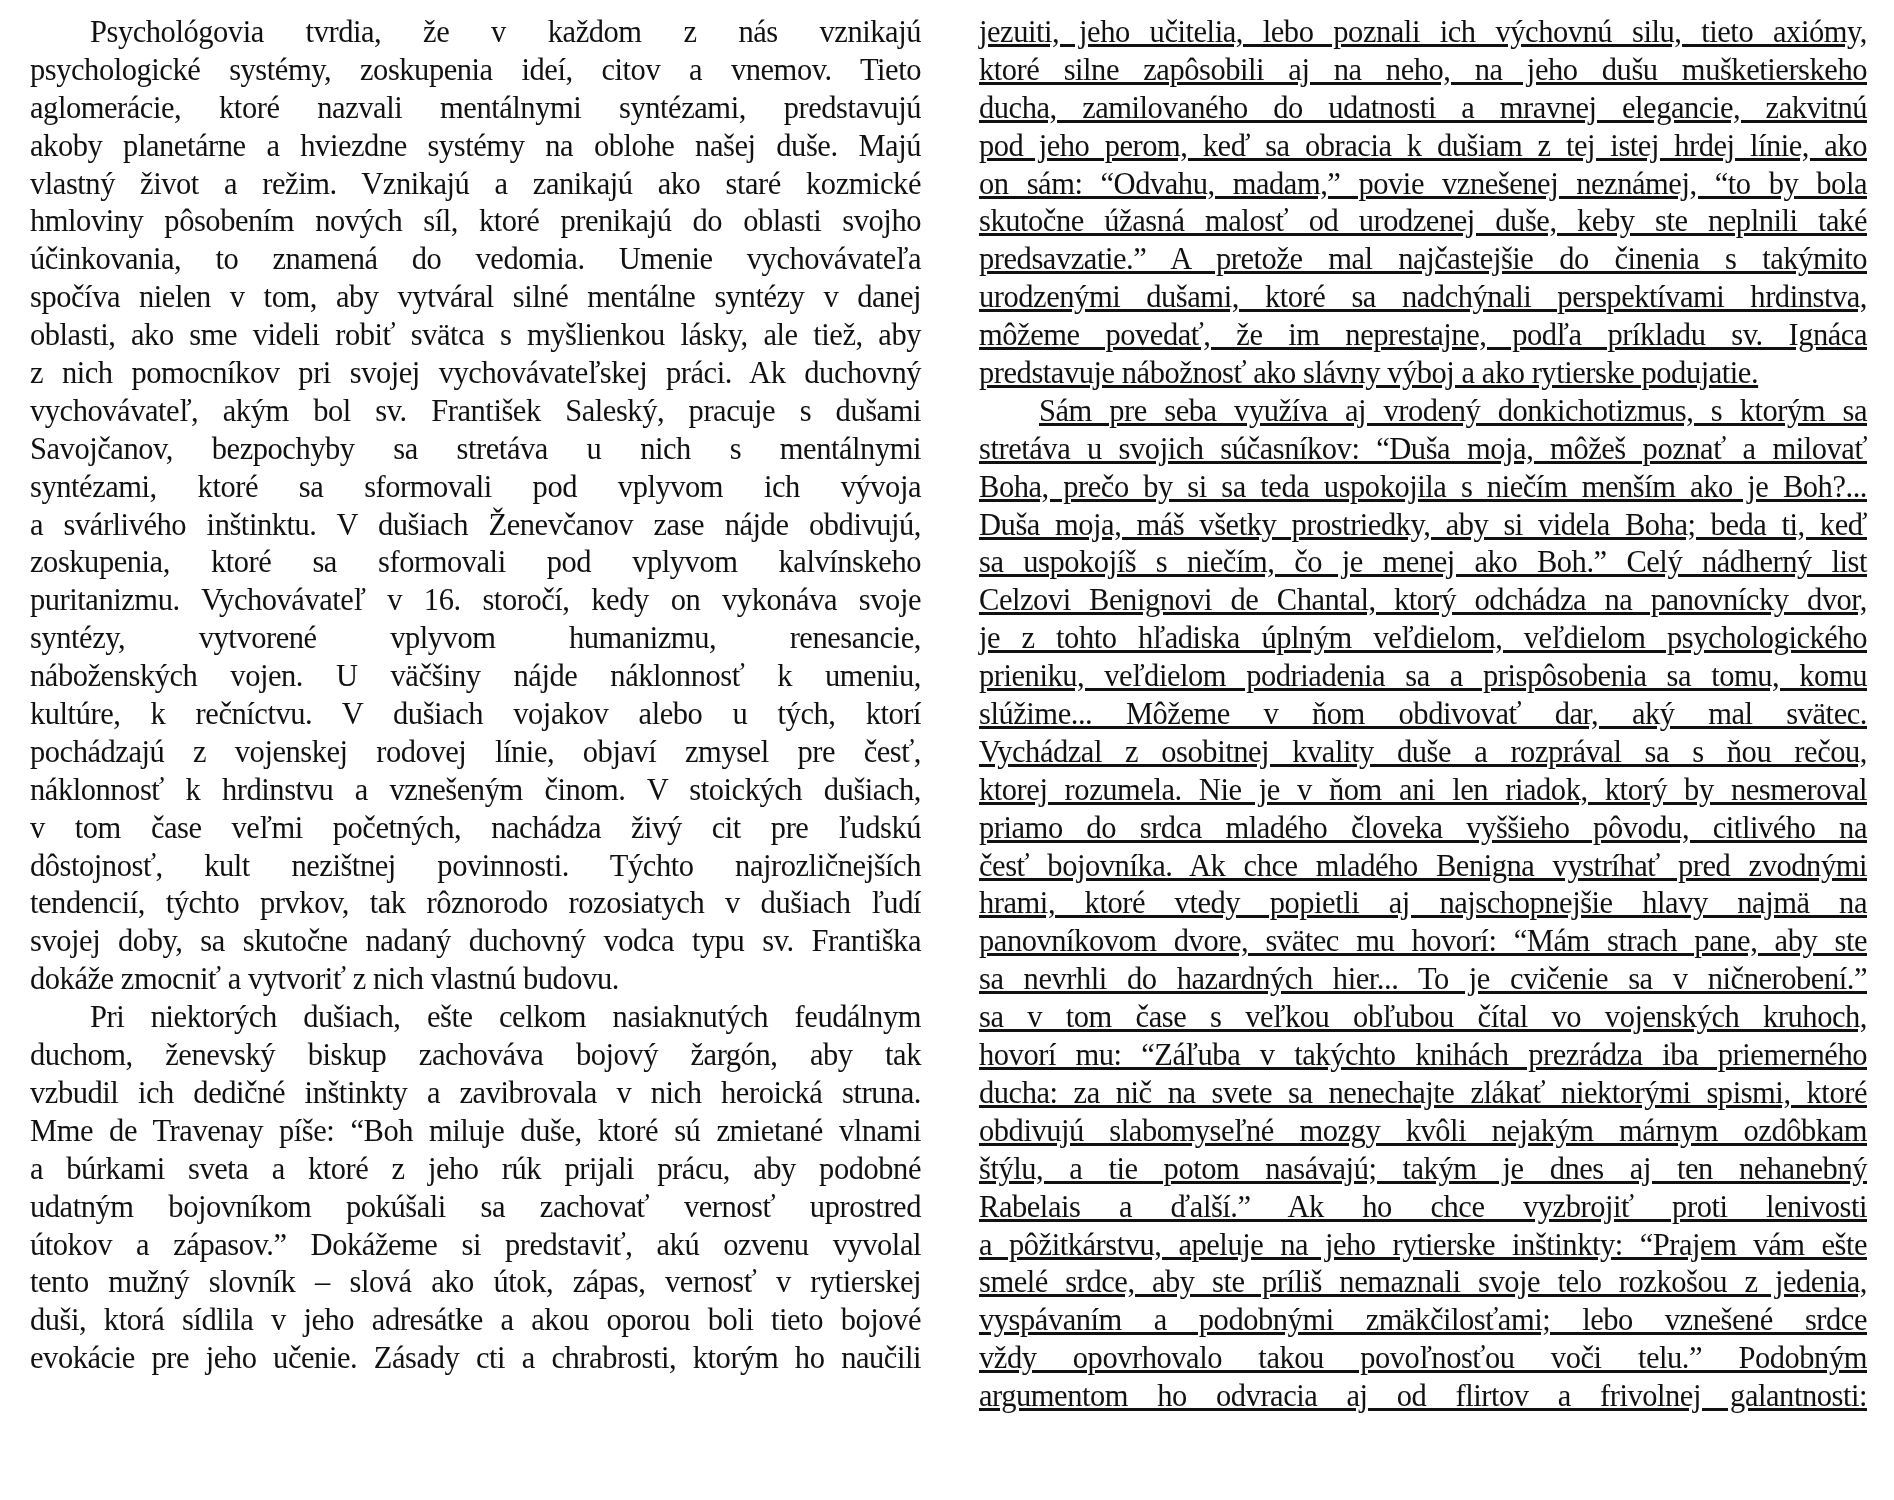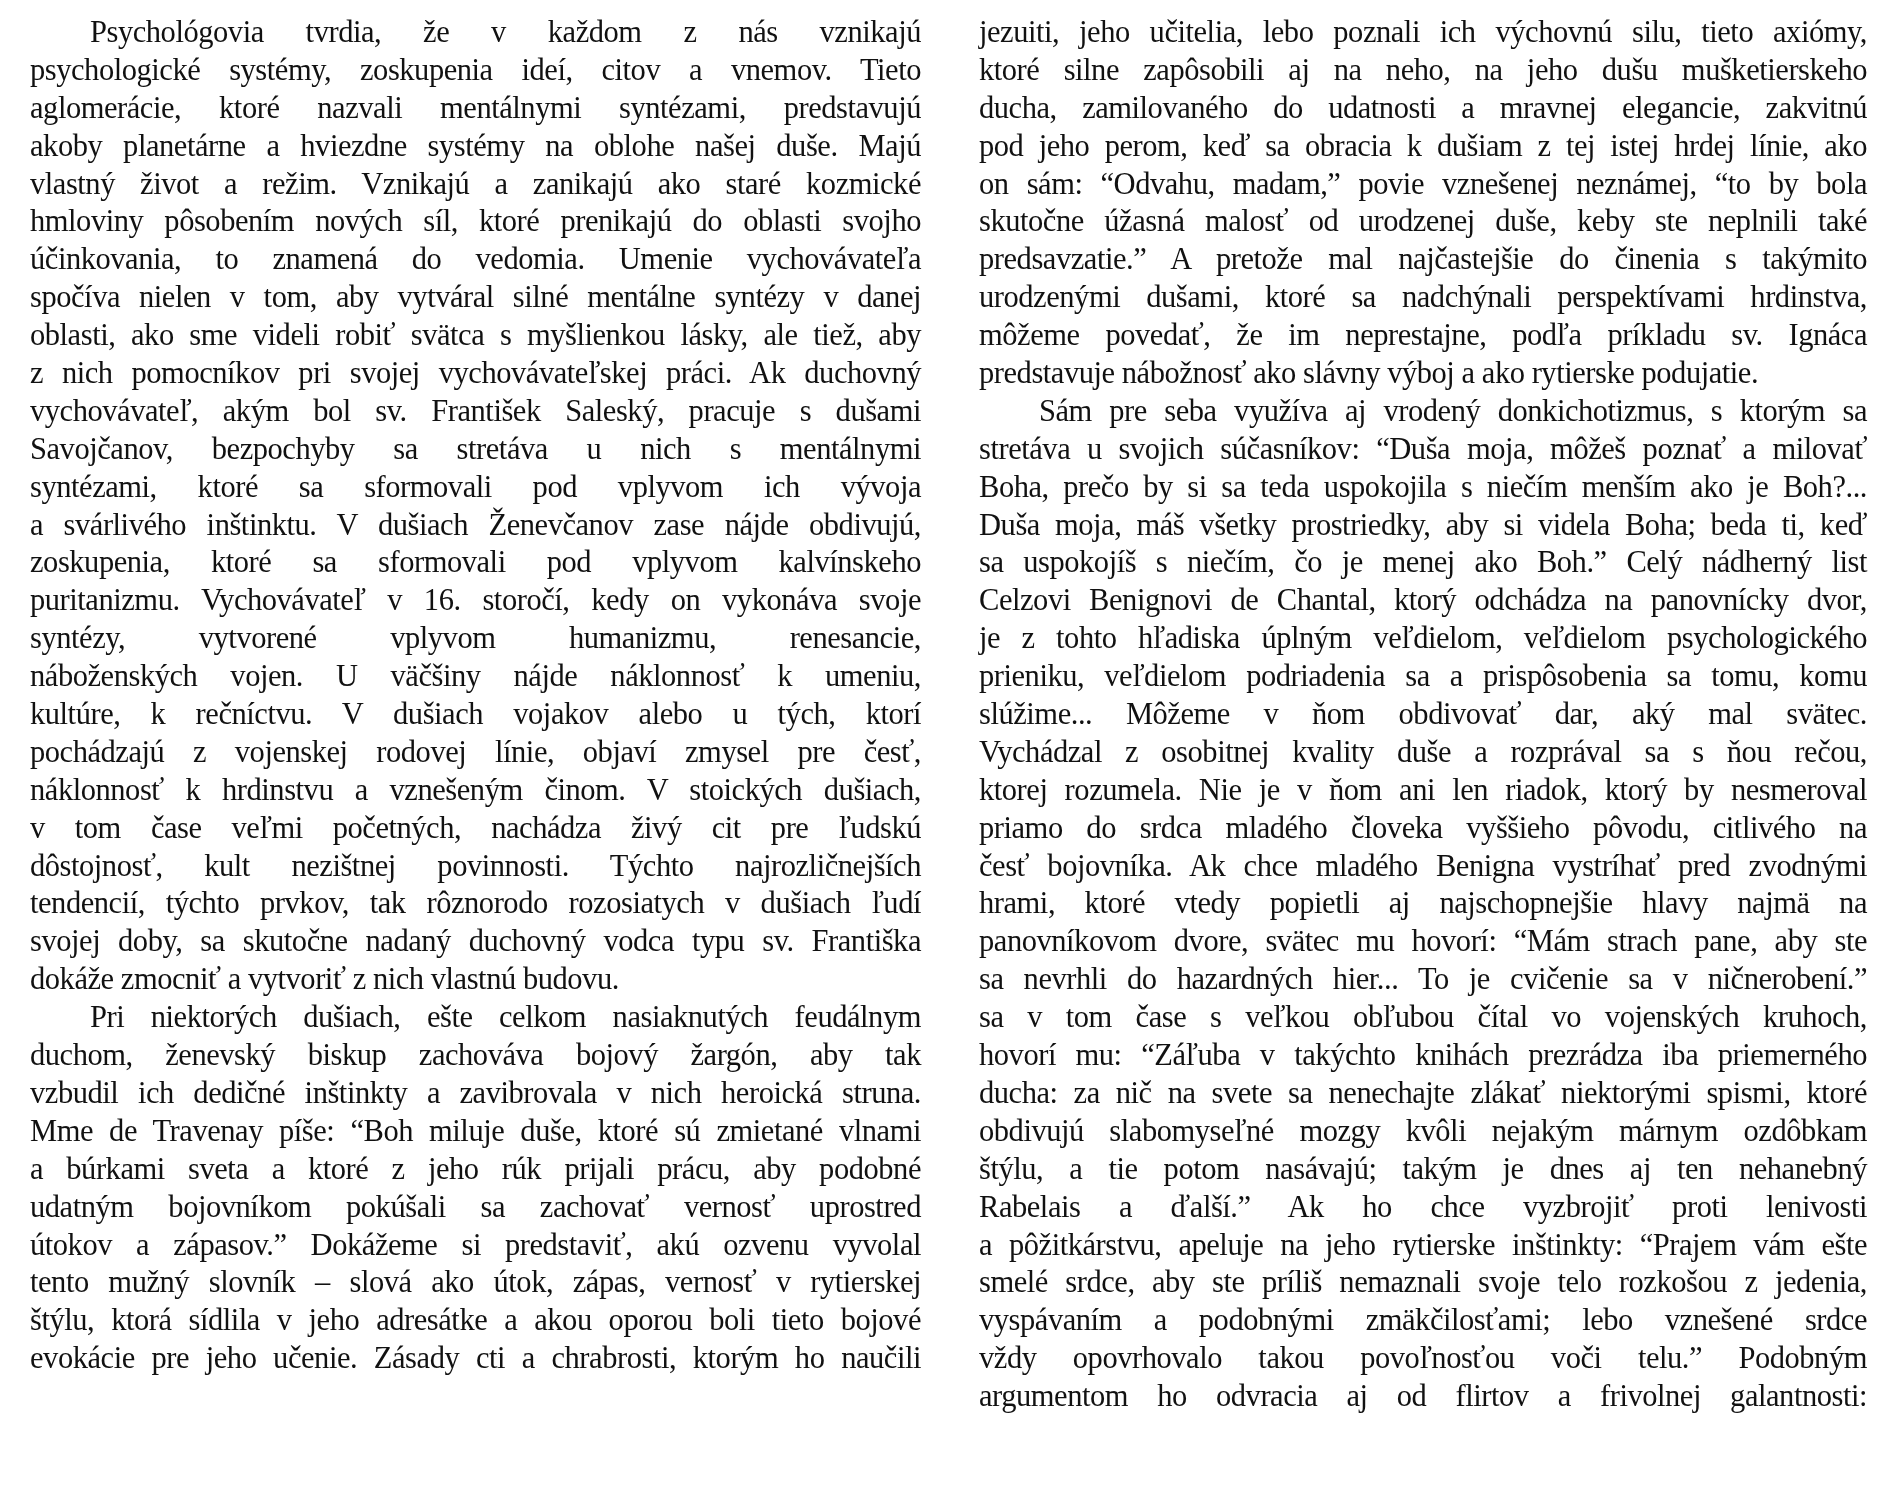--- a/index.html
+++ b/index.html
@@ -13,21 +13,21 @@
     position: relative;
     overflow: hidden;
     font-family: "Liberation Serif", "DejaVu Serif", serif;
     color: #111111;
   }
   .column {
     position: absolute;
     top: 14px;
   }
   .col-left { left: 30px; width: 891px; }
-  .col-right { left: 979px; width: 888px; }
+  .col-right { left: 979px; width: 888px; text-decoration: underline; }
   .line {
     display: block;
     height: 37.9px;
     line-height: 37.9px;
     font-size: 30.5px;
     letter-spacing: -0.45px;
     word-spacing: 0px;
     white-space: nowrap;
     text-align: justify;
     text-align-last: justify;
@@ -67,21 +67,21 @@
     <span class="line">svojej doby, sa skutočne nadaný duchovný vodca typu sv. Františka</span>
     <span class="line last">dokáže zmocniť a vytvoriť z nich vlastnú budovu.</span>
     <span class="line indent">Pri niektorých dušiach, ešte celkom nasiaknutých feudálnym</span>
     <span class="line">duchom, ženevský biskup zachováva bojový žargón, aby tak</span>
     <span class="line">vzbudil ich dedičné inštinkty a zavibrovala v nich heroická struna.</span>
     <span class="line">Mme de Travenay píše: “Boh miluje duše, ktoré sú zmietané vlnami</span>
     <span class="line">a búrkami sveta a ktoré z jeho rúk prijali prácu, aby podobné</span>
     <span class="line">udatným bojovníkom pokúšali sa zachovať vernosť uprostred</span>
     <span class="line">útokov a zápasov.” Dokážeme si predstaviť, akú ozvenu vyvolal</span>
     <span class="line">tento mužný slovník – slová ako útok, zápas, vernosť v rytierskej</span>
-    <span class="line">štýlu, ktorá sídlila v jeho adresátke a akou oporou boli tieto bojové</span>
+    <span class="line">duši, ktorá sídlila v jeho adresátke a akou oporou boli tieto bojové</span>
     <span class="line">evokácie pre jeho učenie. Zásady cti a chrabrosti, ktorým ho naučili</span>
   </div>
 <div class="column col-right" id="col-right">
     <span class="line">jezuiti, jeho učitelia, lebo poznali ich výchovnú silu, tieto axiómy,</span>
     <span class="line">ktoré silne zapôsobili aj na neho, na jeho dušu mušketierskeho</span>
     <span class="line">ducha, zamilovaného do udatnosti a mravnej elegancie, zakvitnú</span>
     <span class="line">pod jeho perom, keď sa obracia k dušiam z tej istej hrdej línie, ako</span>
     <span class="line">on sám: “Odvahu, madam,” povie vznešenej neznámej, “to by bola</span>
     <span class="line">skutočne úžasná malosť od urodzenej duše, keby ste neplnili také</span>
     <span class="line">predsavzatie.” A pretože mal najčastejšie do činenia s takýmito</span>

